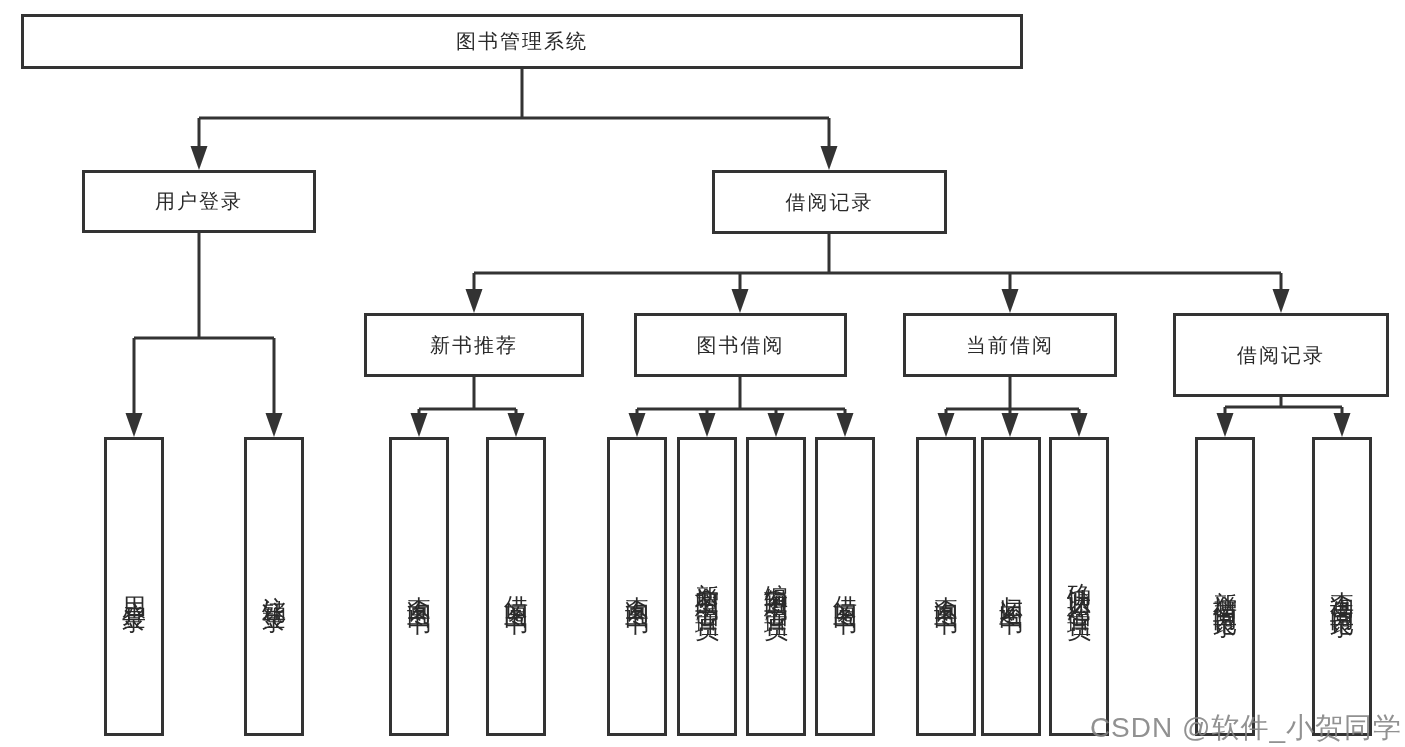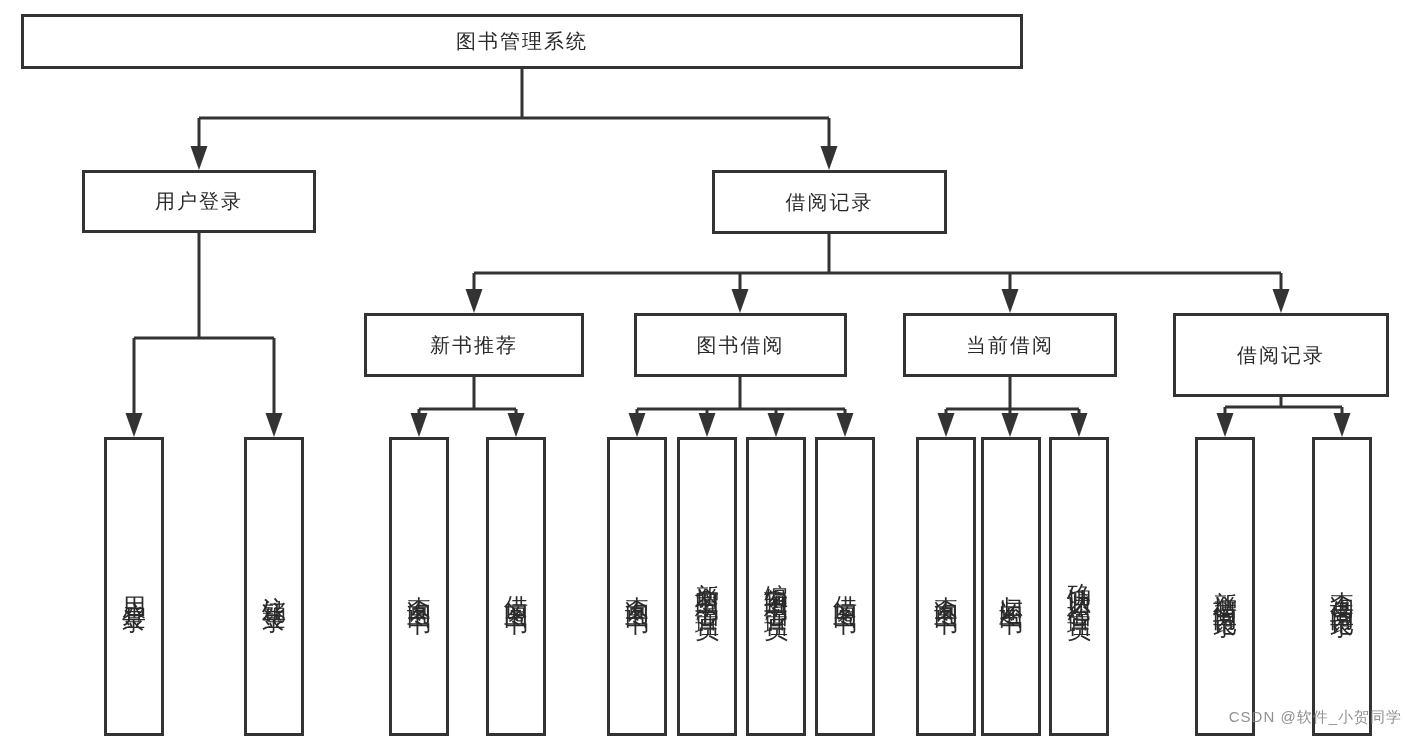--- a/index.html
+++ b/index.html
@@ -63,23 +63,23 @@
   .n-l7 { left: 746px;  }
   .n-l8 { left: 815px;  }
   .n-l9 { left: 916px;  }
   .n-l10 { left: 981px; }
   .n-l11 { left: 1049px; }
   .n-l12 { left: 1195px; }
   .n-l13 { left: 1312px; }
   .watermark {
     position: absolute;
     right: 3px;
-    bottom: 20px;
+    bottom: 0;
     z-index: 5;
-    font-size: 15px;
+    font-size: 28px;
     color: rgba(130,130,130,0.88);
     letter-spacing: 1px;
     white-space: nowrap;
   }
 </style>
 </head>
 <body>
 
 <div class="canvas">
 

